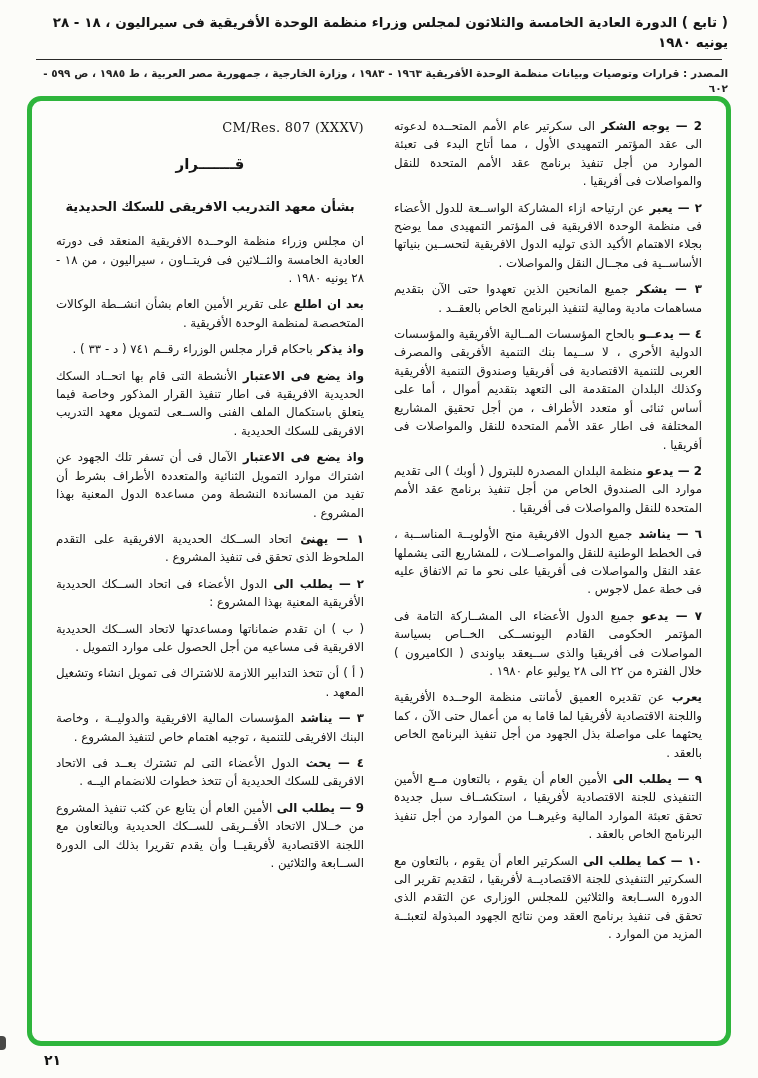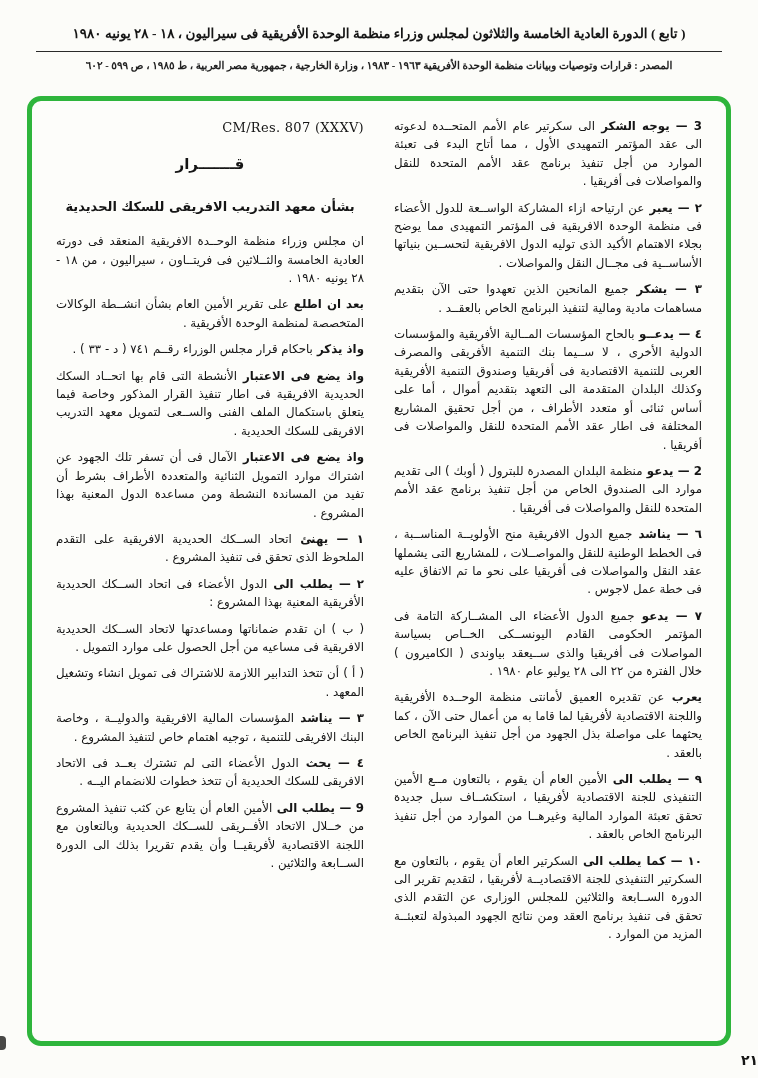--- a/index.html
+++ b/index.html
@@ -12,26 +12,24 @@
     width: 758px;
     height: 1078px;
     margin: 0 auto;
     background: #fcfcf9;
     font-family: "DejaVu Sans", sans-serif;
     color: #151515;
     overflow: hidden;
   }
   .header {
     position: absolute;
-    top: 24px;
+    top: 12px;
     left: 30px;
     right: 30px;
-    text-align: center;
     direction: rtl;
-    font-family: Liberation Serif, serif;
   }
   .header-line1 {
     font-weight: bold;
     font-size: 13.5px;
     line-height: 20px;
   }
   .header-rule {
     border: 0;
     border-top: 1.5px solid #2a2a2a;
     margin: 7px 6px 6px 6px;
@@ -94,24 +92,25 @@
     text-align: center;
     font-weight: bold;
     font-size: 13px;
     margin: 0 0 16px 0;
   }
   .pagenum {
     position: absolute;
     bottom: 10px;
     left: 0;
     right: 0;
-    text-align: right;
+    text-align: left;
     font-weight: bold;
     font-size: 14px;
     direction: rtl;
+    padding-left: 44px;
   }
   .scan-artifact {
     position: absolute;
     left: 0;
     bottom: 28px;
     width: 6px;
     height: 14px;
     background: #1a1a1a;
     border-radius: 0 4px 4px 0;
     opacity: 0.8;
@@ -126,21 +125,21 @@
     <div class="header-line1">( تابع ) الدورة العادية الخامسة والثلاثون لمجلس وزراء منظمة الوحدة الأفريقية فى سيراليون ، ١٨ - ٢٨ يونيه ١٩٨٠</div>
     <div class="header-rule"></div>
     <div class="header-line2">المصدر : قرارات وتوصيات وبيانات منظمة الوحدة الأفريقية ١٩٦٣ - ١٩٨٣ ، وزارة الخارجية ، جمهورية مصر العربية ، ط ١٩٨٥ ، ص ٥٩٩ - ٦٠٢</div>
   </div>
 
   <div class="frame" style="border-color: rgb(46, 181, 60);">
     <div class="columns">
 
       <div class="col">
         <div class="paras">
-            <p><b>3 — يوجه الشكر </b><span>الى سكرتير عام الأمم المتحــدة لدعوته الى عقد المؤتمر التمهيدى الأول ، مما أتاح البدء فى تعبئة الموارد من أجل تنفيذ برنامج عقد الأمم المتحدة للنقل والمواصلات فى أفريقيا .</span></p>
+            <p><b>2 — يوجه الشكر </b><span>الى سكرتير عام الأمم المتحــدة لدعوته الى عقد المؤتمر التمهيدى الأول ، مما أتاح البدء فى تعبئة الموارد من أجل تنفيذ برنامج عقد الأمم المتحدة للنقل والمواصلات فى أفريقيا .</span></p>
             <p><b>٢ — يعبر </b><span>عن ارتياحه ازاء المشاركة الواســعة للدول الأعضاء فى منظمة الوحدة الافريقية فى المؤتمر التمهيدى مما يوضح بجلاء الاهتمام الأكيد الذى توليه الدول الافريقية لتحســين بنياتها الأساســية فى مجــال النقل والمواصلات .</span></p>
             <p><b>٣ — يشكر </b><span>جميع المانحين الذين تعهدوا حتى الآن بتقديم مساهمات مادية ومالية لتنفيذ البرنامج الخاص بالعقــد .</span></p>
             <p><b>٤ — يدعــو </b><span>بالحاح المؤسسات المــالية الأفريقية والمؤسسات الدولية الأخرى ، لا ســيما بنك التنمية الأفريقى والمصرف العربى للتنمية الاقتصادية فى أفريقيا وصندوق التنمية الأفريقية وكذلك البلدان المتقدمة الى التعهد بتقديم أموال ، أما على أساس ثنائى أو متعدد الأطراف ، من أجل تحقيق المشاريع المختلفة فى اطار عقد الأمم المتحدة للنقل والمواصلات فى أفريقيا .</span></p>
             <p><b>2 — يدعو </b><span>منظمة البلدان المصدرة للبترول ( أوبك ) الى تقديم موارد الى الصندوق الخاص من أجل تنفيذ برنامج عقد الأمم المتحدة للنقل والمواصلات فى أفريقيا .</span></p>
             <p><b>٦ — يناشد </b><span>جميع الدول الافريقية منح الأولويــة المناســبة ، فى الخطط الوطنية للنقل والمواصــلات ، للمشاريع التى يشملها عقد النقل والمواصلات فى أفريقيا على نحو ما تم الاتفاق عليه فى خطة عمل لاجوس .</span></p>
             <p><b>٧ — يدعو </b><span>جميع الدول الأعضاء الى المشــاركة التامة فى المؤتمر الحكومى القادم اليونســكى الخــاص بسياسة المواصلات فى أفريقيا والذى ســيعقد بياوندى ( الكاميرون ) خلال الفترة من ٢٢ الى ٢٨ يوليو عام ١٩٨٠ .</span></p>
             <p><b>يعرب </b><span>عن تقديره العميق لأمانتى منظمة الوحــدة الأفريقية واللجنة الاقتصادية لأفريقيا لما قاما به من أعمال حتى الآن ، كما يحثهما على مواصلة بذل الجهود من أجل تنفيذ البرنامج الخاص بالعقد .</span></p>
             <p><b>٩ — يطلب الى </b><span>الأمين العام أن يقوم ، بالتعاون مــع الأمين التنفيذى للجنة الاقتصادية لأفريقيا ، استكشــاف سبل جديدة تحقق تعبئة الموارد المالية وغيرهــا من الموارد من أجل تنفيذ البرنامج الخاص بالعقد .</span></p>
             <p><b>١٠ — كما يطلب الى </b><span>السكرتير العام أن يقوم ، بالتعاون مع السكرتير التنفيذى للجنة الاقتصاديــة لأفريقيا ، لتقديم تقرير الى الدورة الســابعة والثلاثين للمجلس الوزارى عن التقدم الذى تحقق فى تنفيذ برنامج العقد ومن نتائج الجهود المبذولة لتعبئــة المزيد من الموارد .</span></p>
           </div>

